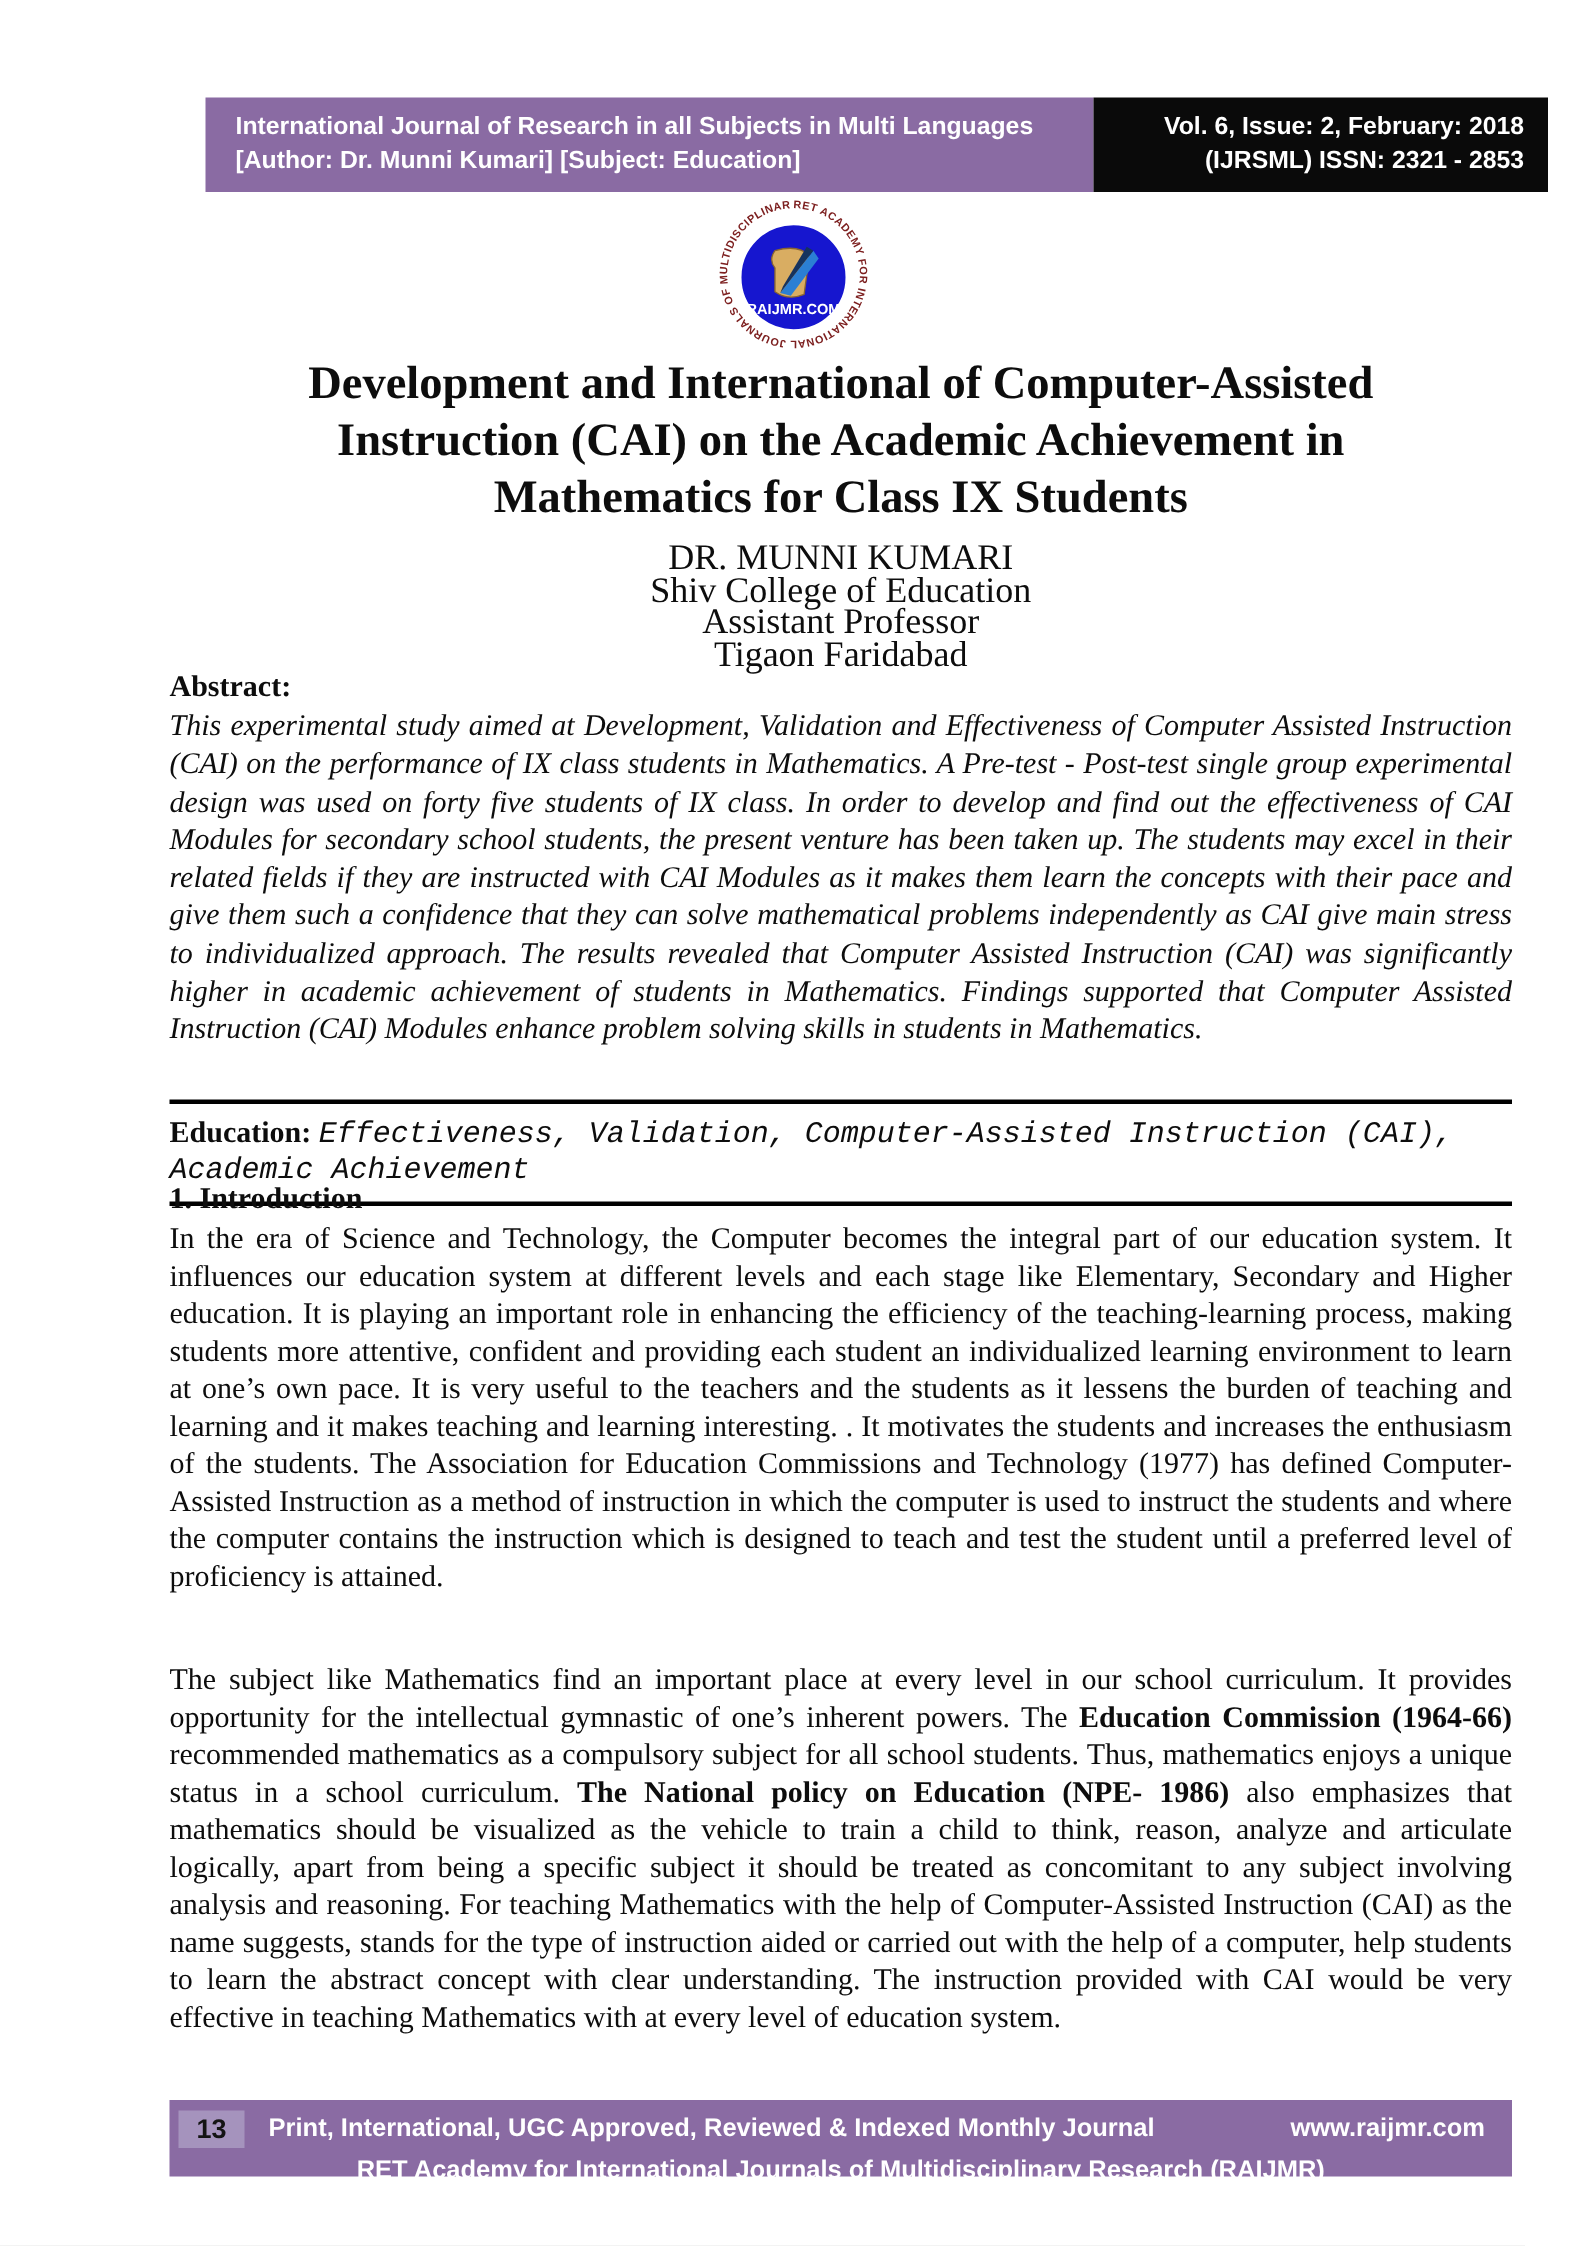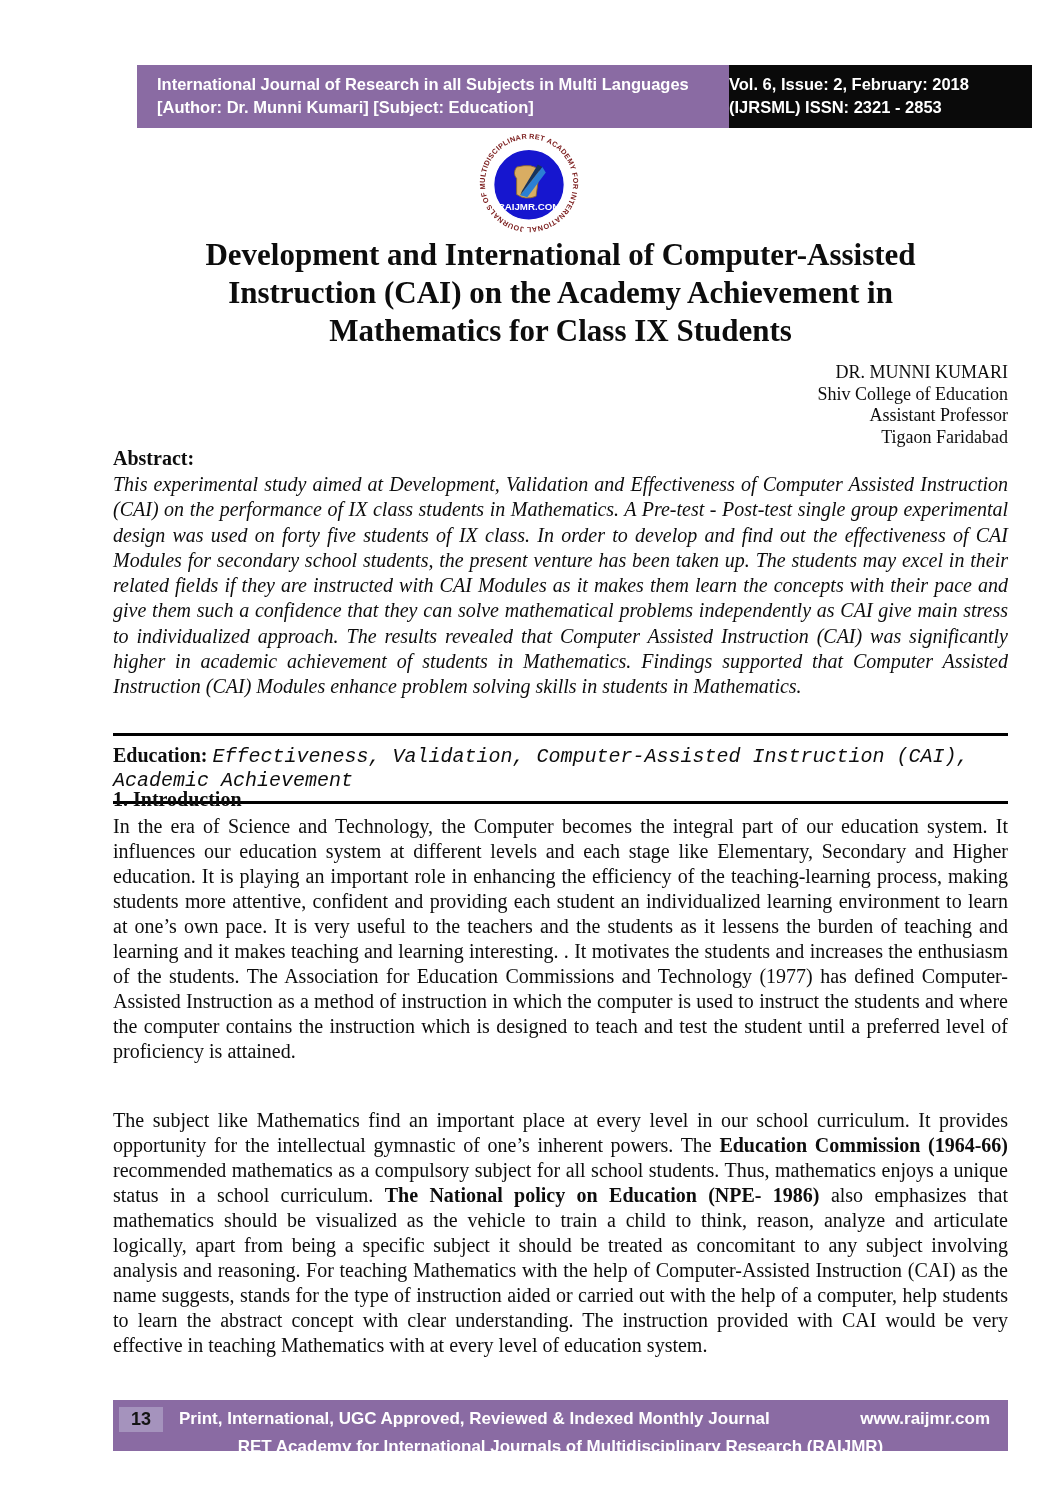--- a/index.html
+++ b/index.html
@@ -4,29 +4,29 @@
 <style>
   html,body{margin:0;padding:0;background:#e9e9e9;}
   .page{position:relative;width:1058px;height:1497px;background:#ffffff;margin:0 auto;
         font-family:"Liberation Serif",serif;color:#0d0d0d;overflow:hidden;}
   .content-col{position:absolute;left:113px;width:895px;}
 
   
   .hdr{top:65px;height:63px;display:flex;font-family:"Liberation Sans",sans-serif;font-weight:bold;padding-left:24px;}
   .hdr-left{width:592px;background:#8a6ba3;color:#ffffff;padding:8px 0 0 20px;box-sizing:border-box;
             font-size:16.5px;line-height:23px;white-space:nowrap;}
-  .hdr-right{flex:1;background:#0a0a0a;color:#ffffff;text-align:left;padding:8px 16px 0 0;
+  .hdr-right{flex:1;background:#0a0a0a;color:#ffffff;text-align:right;padding:8px 16px 0 0;
              box-sizing:border-box;font-size:16.5px;line-height:23px;white-space:nowrap;}
 
   
   .logo-wrap{position:absolute;left:50%;transform:translateX(-50%);top:130px;width:106px;height:106px;}
 
   
   .title{top:236px;text-align:center;font-weight:bold;font-size:31px;line-height:38px;}
-  .author{top:362px;text-align:right;font-size:18px;line-height:21.5px;}
+  .author{top:362px;text-align:center;font-size:24px;line-height:21.5px;}
 
   
   .abs-head{top:447px;font-weight:bold;font-size:20px;}
   .abs-body{top:472px;font-style:italic;font-size:20px;line-height:25.3px;text-align:justify;}
 
   
   .kw{top:733px;border-top:3px solid #000;border-bottom:3px solid #000;padding:8px 0 9px 0;
       font-size:20px;box-sizing:border-box;}
   .kw b{font-weight:bold;}
   .kw i{font-style:italic;font-family:Liberation Mono, monospace;}
@@ -75,21 +75,21 @@
       <circle cx="60" cy="62" r="40" fill="#1616cf" stroke="#ffffff" stroke-width="1.5"></circle>
       <path d="M46 42 q-5 7 0 13 v18 q10 7 22 2 l4 -29 q-8 -9 -26 -4 z" fill="#d9ad62" stroke="#8a6530" stroke-width="1"></path>
       <path d="M50 74 L75 42 L79 48 L58 76 Z" fill="#2b7fd4"></path>
       <path d="M50 74 L75 42 L70 39 L52 69 Z" fill="#16335e"></path>
       <text x="60" y="90" text-anchor="middle" font-family="Liberation Sans, sans-serif" font-size="11" font-weight="bold" fill="#ffffff">RAIJMR.COM</text>
     </svg>
   </div>
 
   <div class="content-col title">
     <div>Development and International of Computer-Assisted</div>
-    <div>Instruction (CAI) on the Academy Achievement in</div>
+    <div>Instruction (CAI) on the Academic Achievement in</div>
     <div>Mathematics for Class IX Students</div>
   </div>
 
   <div class="content-col author">
     <div>DR. MUNNI KUMARI</div>
     <div>Shiv College of Education</div>
     <div>Assistant Professor</div>
     <div>Tigaon Faridabad</div>
   </div>
 

